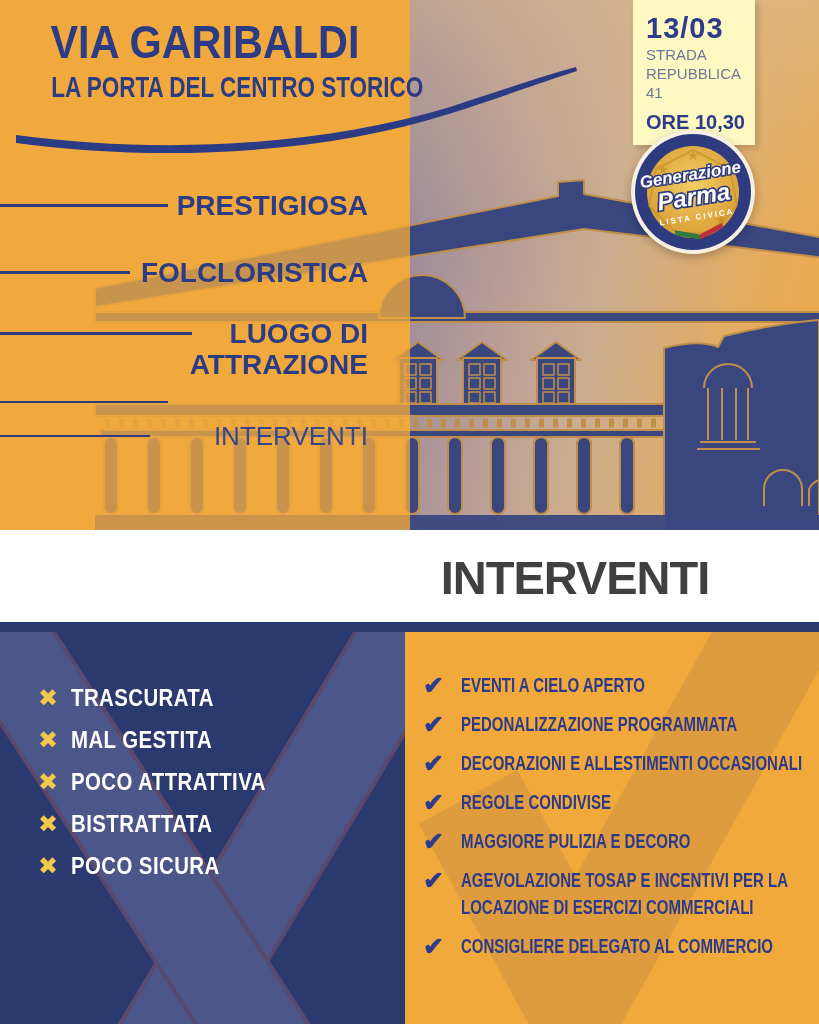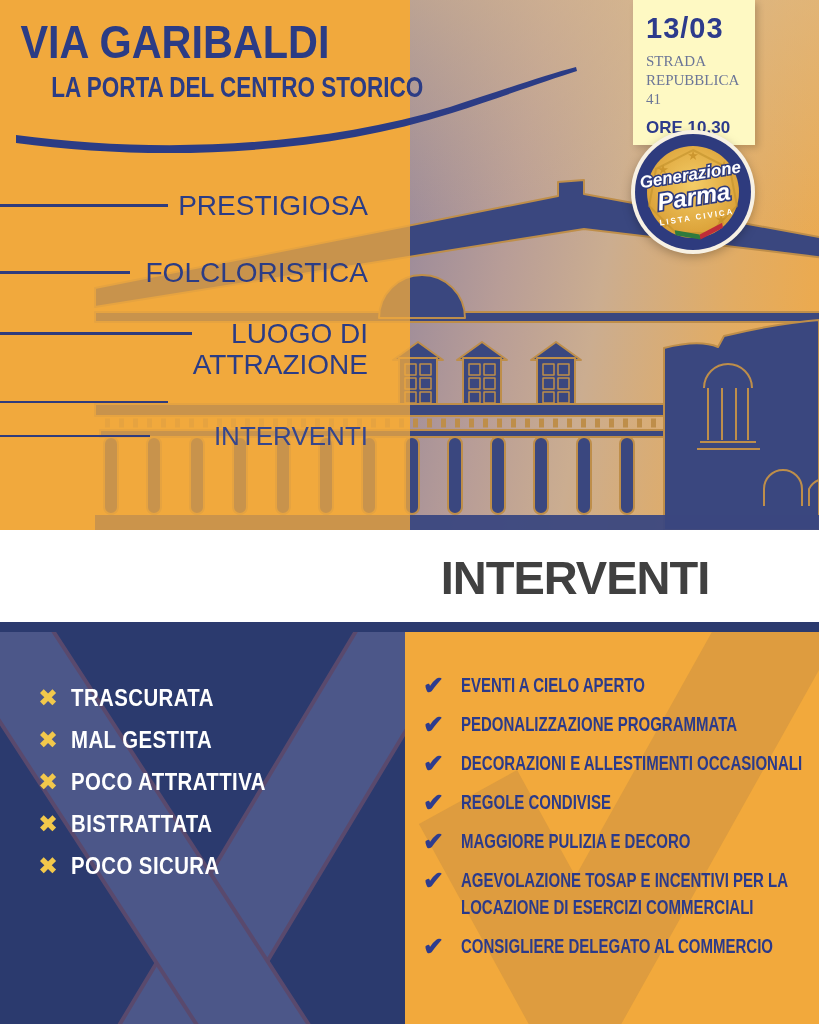--- a/index.html
+++ b/index.html
@@ -9,42 +9,42 @@
     margin:0 auto;
   }
   
   .top{position:absolute;left:0;top:0;width:819px;height:530px;overflow:hidden;}
   .top-left-bg{position:absolute;left:0;top:0;width:410px;height:530px;background:#F1A93D;}
   .top-right-bg{position:absolute;left:410px;top:0;width:409px;height:530px;
     background:linear-gradient(100deg,#93859B 0%,#B89D97 28%,#CBAD90 48%,#E2AC63 75%,#F0A945 100%);}
   .top-right-bg::after{content:"";position:absolute;inset:0;
     background:linear-gradient(180deg,rgba(222,188,140,.55) 0%,rgba(222,188,140,0) 45%);}
   .building-svg{position:absolute;left:0;top:0;width:819px;height:530px;}
-  .title-block{position:absolute;left:0;top:16px;width:410px;z-index:3;}
+  .title-block{position:absolute;left:0;top:16px;width:410px;text-align:center;z-index:3;}
   .title{margin:0;font-size:46px;font-weight:bold;color:#2B3C85;line-height:52px;
     transform:scaleX(.9);transform-origin:center top;letter-spacing:0;}
   .subtitle{margin:2px 0 0 0;font-size:30px;font-weight:bold;color:#2B3C85;line-height:34px;
     transform:scaleX(.75);transform-origin:center top;white-space:nowrap;}
   .swoosh{position:absolute;left:0;top:63px;width:600px;height:110px;z-index:2;}
   
   .qualities{position:absolute;left:0;top:190px;width:410px;height:300px;z-index:3;}
   .q-row{position:absolute;left:0;width:100%;box-sizing:border-box;padding-right:42px;
-    text-align:right;font-weight:normal;font-size:28px;color:#2B3C85;line-height:31px;}
+    text-align:right;font-weight:bold;font-size:28px;color:#2B3C85;line-height:31px;}
   .q-row.light{font-weight:normal;font-size:26px;color:#35468D;line-height:30px;}
   .q0{top:0;} .q1{top:67px;} .q2{top:128px;} .q3{top:197px;} .q4{top:231px;}
   .q-line{position:absolute;left:0;top:14px;height:3px;background:#2F3C7D;}
   .q0 .q-line{width:168px;} .q1 .q-line{width:130px;} .q2 .q-line{width:192px;}
   .q3 .q-line{width:168px;height:2px;} .q4 .q-line{width:150px;height:2px;}
   .q-wrap{display:inline-block;width:180px;}
   
   .event-card{position:absolute;left:633px;top:0;width:122px;height:145px;background:#fef9c3;
     box-shadow:3px 3px 7px rgba(0,0,0,.18);z-index:4;box-sizing:border-box;padding:12px 0 0 13px;}
   .event-date{font-size:29px;font-weight:bold;color:#2D3B8C;letter-spacing:1px;}
-  .event-address{margin-top:7px;font-size:15px;color:#6C7697;line-height:19px;font-family:Liberation Serif, serif;}
-  .event-time{margin-top:9px;font-size:17px;font-weight:bold;color:#2D3B8C;}
+  .event-address{font-size:15px;color:#6C7697;line-height:19px;}
+  .event-time{margin-top:9px;font-size:20px;font-weight:bold;color:#2D3B8C;}
   .badge{position:absolute;left:629px;top:128px;width:128px;height:128px;z-index:5;
     filter:drop-shadow(0 3px 5px rgba(0,0,0,.25));}
   .badge text{text-anchor:middle;}
   .b-script1{font-size:17px;font-style:italic;font-weight:bold;fill:#fff;
     stroke:#2E3B7E;stroke-width:3px;paint-order:stroke;}
   .b-script2{font-size:24px;font-style:italic;font-weight:bold;fill:#fff;
     stroke:#2E3B7E;stroke-width:3.4px;paint-order:stroke;}
   .b-banner{font-size:8px;font-weight:bold;fill:#fff;letter-spacing:2px;}
   .b-star{font-size:13px;fill:#C8922A;opacity:.85;}
   

